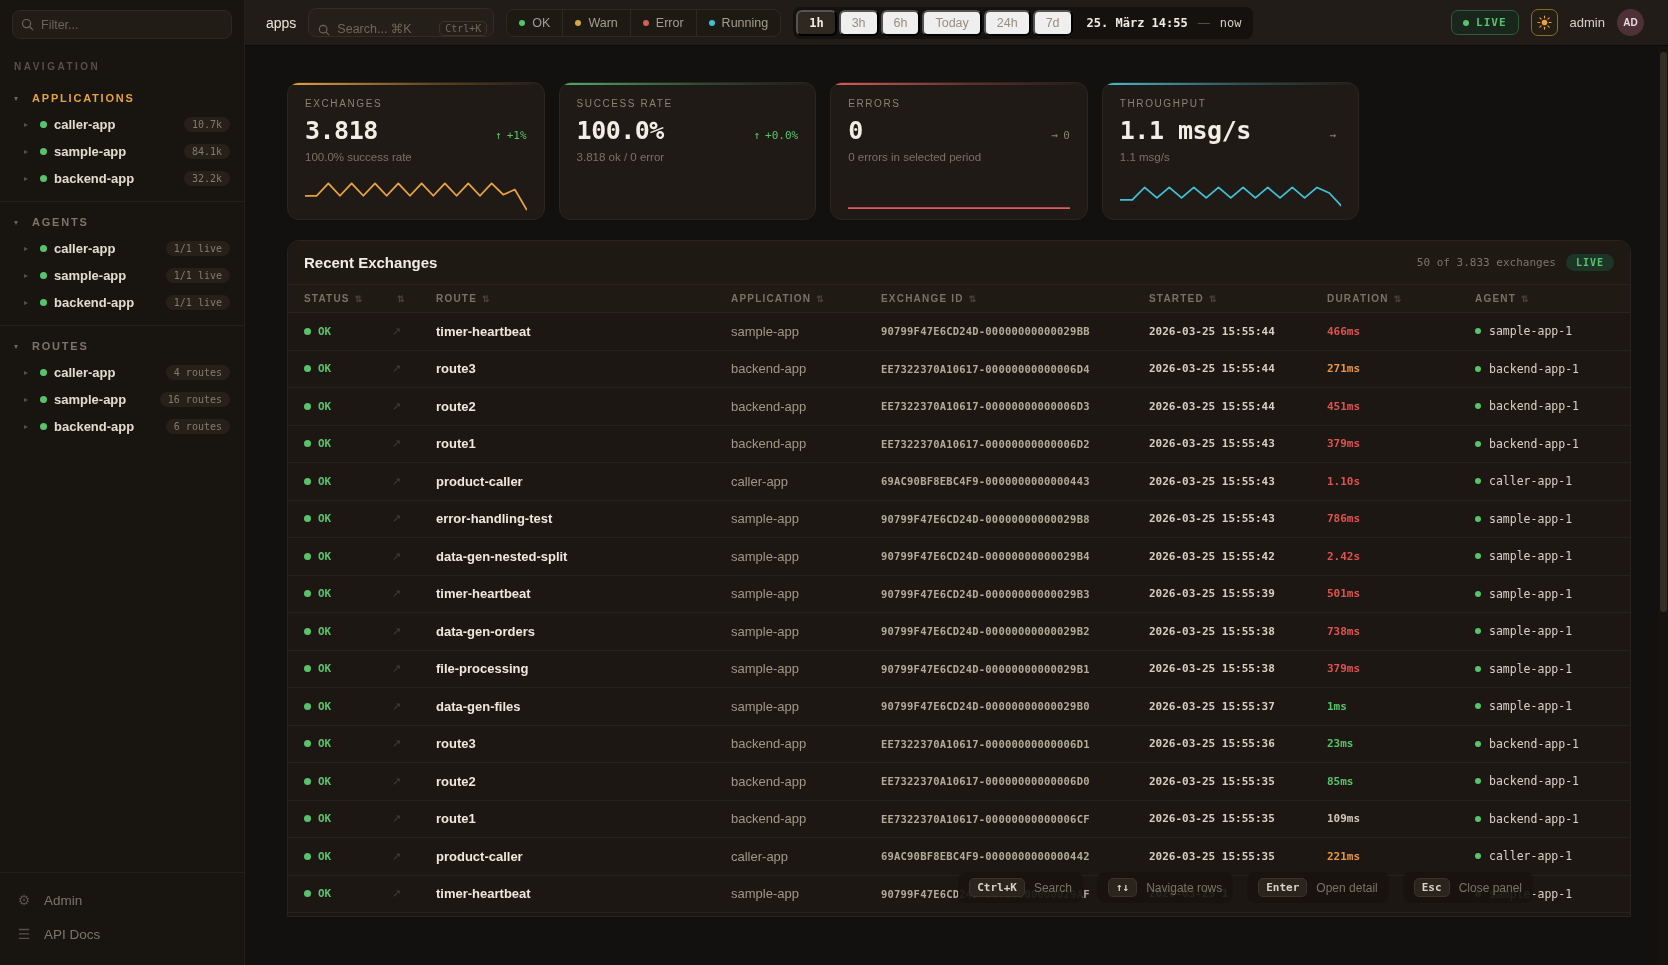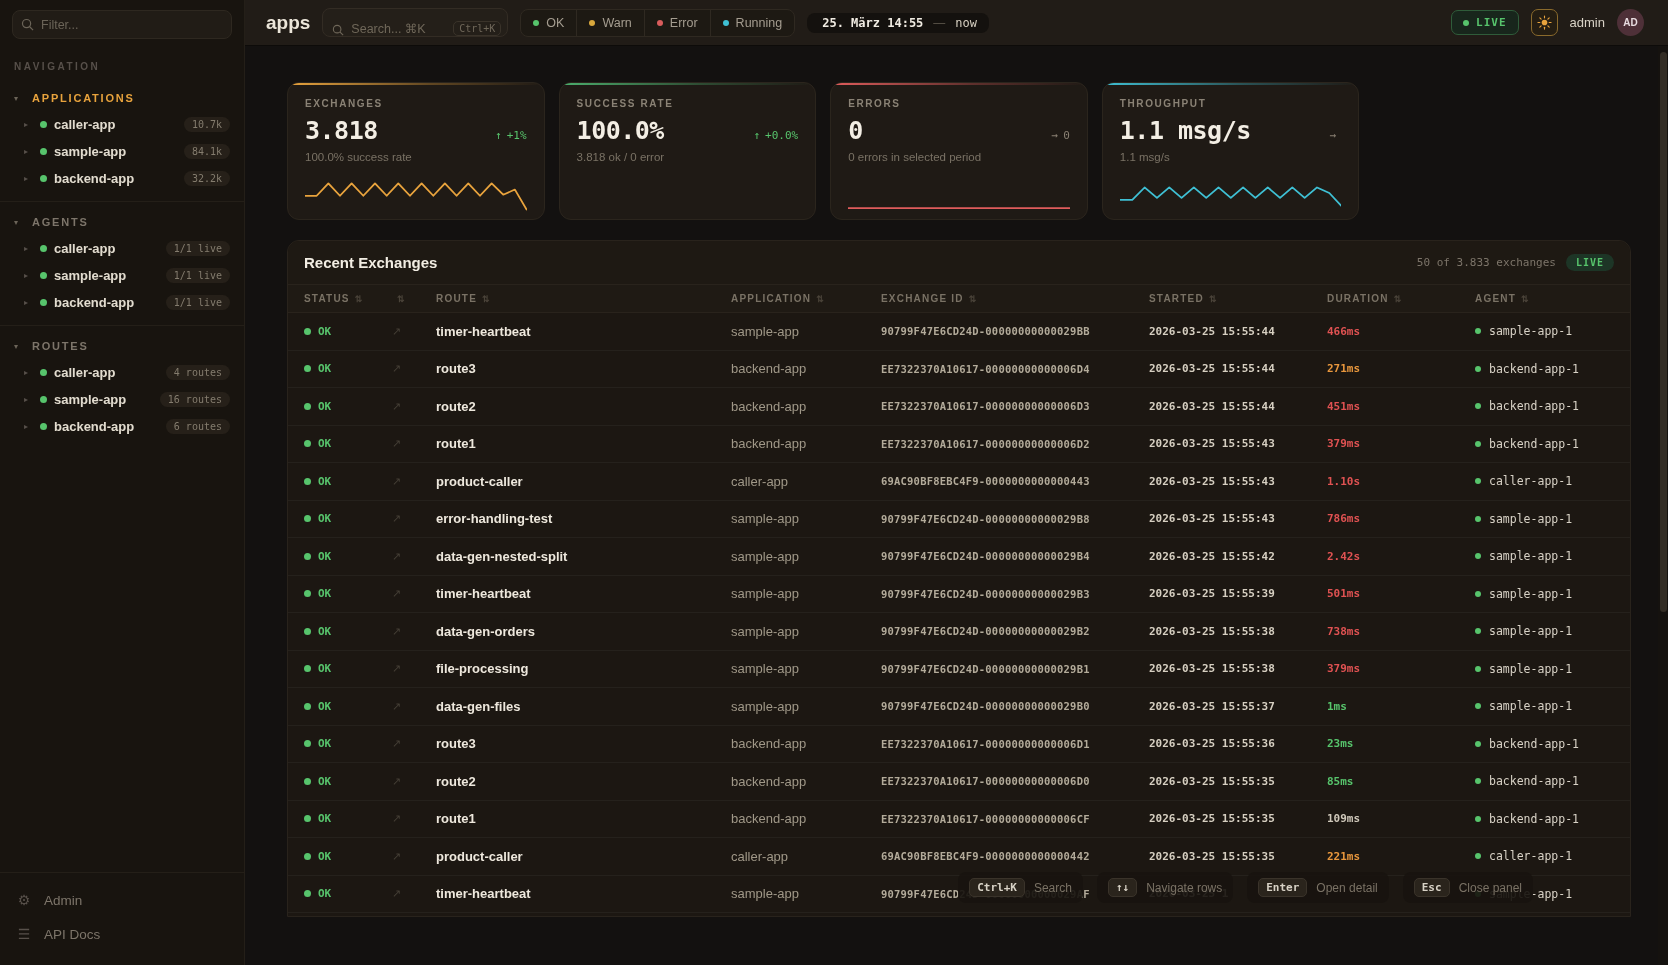--- a/index.html
+++ b/index.html
@@ -37,21 +37,21 @@
   .side-spacer{flex:1}
   .side-foot{border-top:1px solid #241f18;padding:10px 14px 14px}
   .foot-link{display:flex;align-items:center;gap:12px;padding:9px 2px;color:#7d756a;font-size:13.5px;cursor:pointer}
   .foot-link .ficon{color:#57504a;font-size:14px;width:16px;text-align:center}
 
   
   .rightcol{flex:1;display:flex;flex-direction:column;min-width:0;position:relative}
 
   
   .topbar{height:46px;min-height:46px;background:var(--topbar);display:flex;align-items:center;gap:12px;padding:0 24px 0 21px;border-bottom:1px solid #0d0b09}
-  .ctx-label{font-size:19px;font-weight:bold;color:var(--text)}
+  .ctx-label{font-size:14px;font-weight:normal;color:var(--text)}
   .searchbox{width:186px;height:29px;background:#241f19;border:1px solid #332c24;border-radius:8px;display:flex;align-items:flex-end;gap:7px;padding:0 6px 0 9px}
   .searchbox .ph{flex:1;font-size:12.5px;color:#6f6759;white-space:nowrap;overflow:hidden}
   .key-badge{font-family:var(--mono);font-size:10px;color:#6f6759;border:1px solid #3a332a;border-radius:5px;padding:1px 5px;white-space:nowrap}
   .filters{display:flex;border:1px solid #2f2921;border-radius:8px;background:#1d1913;overflow:hidden}
   .filt{display:flex;align-items:center;gap:7px;padding:6px 12px;font-size:12.5px;color:#a59d90;cursor:pointer}
   .filt + .filt{border-left:1px solid #2f2921}
   .filt .dot{width:6px;height:6px}
   .timegroup{display:flex;align-items:center;background:#14110e;border-radius:8px;padding:3px 12px 3px 3px;gap:2px}
   .trange{padding:4px 11px;font-size:12.5px;color:#978e80;border-radius:6px;cursor:pointer;font-family:var(--sans)}
   .trange.active{background:#2e2821;color:#f3eee4;font-family:var(--mono);font-weight:bold;font-size:12px}
@@ -63,21 +63,21 @@
   .live-btn .dot{width:6px;height:6px}
   .theme-btn{width:27px;height:27px;border-radius:7px;border:1px solid #8a6a2c;background:#241d12;display:flex;align-items:center;justify-content:center;cursor:pointer}
   .user-name{font-size:13px;color:#d8d2c6}
   .avatar{width:27px;height:27px;border-radius:50%;background:#4e3038;color:#e8dce0;font-size:10px;font-weight:bold;display:flex;align-items:center;justify-content:center;cursor:pointer}
 
   
   .main{flex:1;padding:36px 37px 0 42px;min-height:0;position:relative}
   .cards{display:grid;grid-template-columns:repeat(5,1fr);gap:14px}
   .card{position:relative;background:var(--card);border:1px solid var(--border);border-radius:12px;padding:15px 17px 12px;height:138px;overflow:hidden}
   .card-accent{position:absolute;top:0;left:0;right:0;height:2px}
-  .card-title{font-size:10px;letter-spacing:1.6px;color:#8a8275;font-weight:bold}
+  .card-title{font-size:10px;letter-spacing:1.6px;color:#8a8275;font-weight:normal}
   .card-valrow{display:flex;align-items:baseline;justify-content:space-between;margin-top:7px}
   .card-value{font-family:var(--mono);font-weight:bold;font-size:25px;color:#f3eee4;letter-spacing:-.5px;white-space:nowrap}
   .card-delta{font-family:var(--mono);font-size:11px;white-space:nowrap}
   .card-sub{font-size:11.5px;color:#7a7265;margin-top:6px}
   .spark{display:block;margin-top:9px;width:100%;height:42px}
 
   
   .table-panel{margin-top:20px;background:var(--panel);border:1px solid #29231c;border-radius:12px 12px 0 0;height:677px;overflow:hidden;display:flex;flex-direction:column}
   .tp-head{display:flex;align-items:center;justify-content:space-between;padding:13px 16px;background:#1e1913;border-bottom:1px solid #29231c}
   .tp-title{font-size:15px;font-weight:bold;color:#f2ede3}
@@ -242,20 +242,28 @@
             <span class="dot" style="background: rgb(217, 92, 92);"></span>
             <span>Error</span>
           </div>
           <div class="filt">
             <span class="dot" style="background: rgb(63, 192, 212);"></span>
             <span>Running</span>
           </div>
         </div>
 
       <div class="timegroup">
+        <span id="time-ranges" style="display:flex;gap:2px">
+            <button class="trange active">1h</button>
+            <button class="trange">3h</button>
+            <button class="trange">6h</button>
+            <button class="trange">Today</button>
+            <button class="trange">24h</button>
+            <button class="trange">7d</button>
+          </span>
         <span class="tdate">25. März 14:55</span>
         <span class="tdash">—</span>
         <span class="tnow">now</span>
       </div>
 
       <div class="top-right">
         <button class="live-btn">
           <span class="dot"></span>
           <span>LIVE</span>
         </button>

